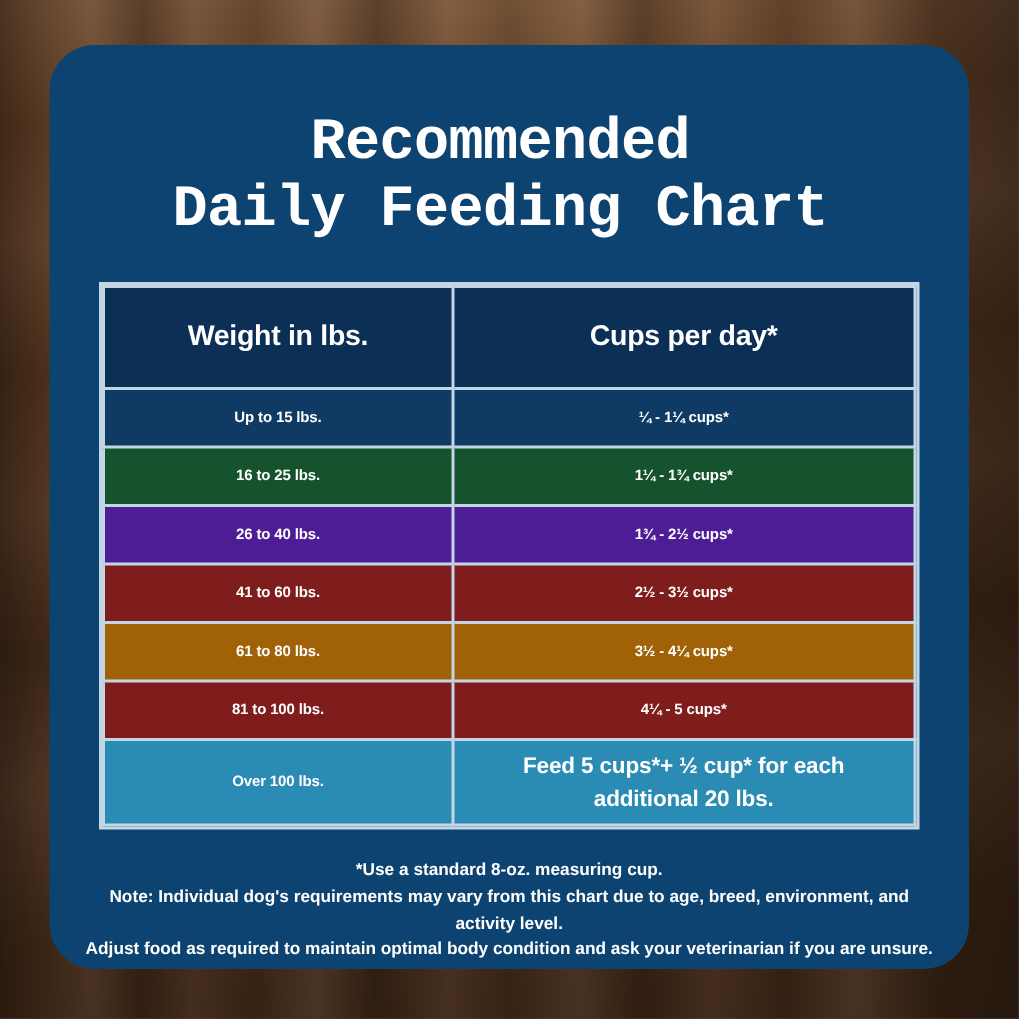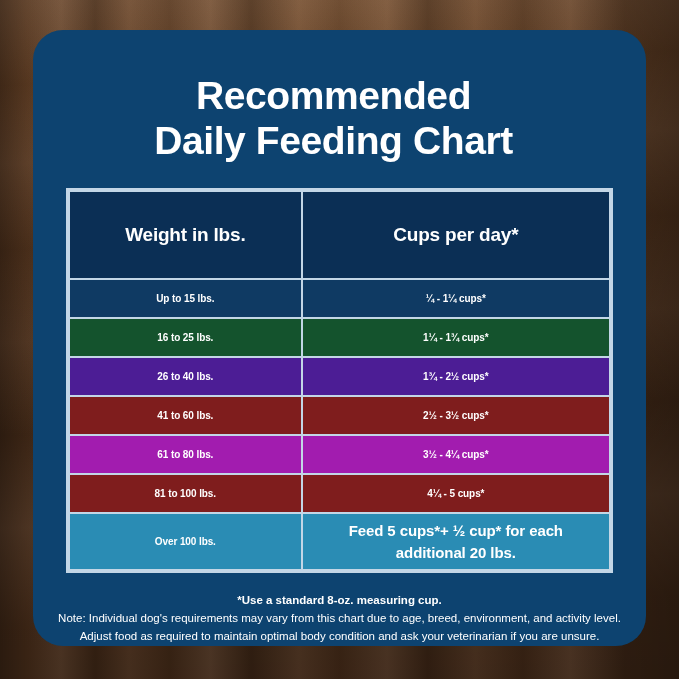--- a/index.html
+++ b/index.html
@@ -62,20 +62,21 @@
     height: 616px;
     background: #0d4370;
     border-radius: 30px;
     padding: 0;
     overflow: hidden;
   }
 
   .title-block {
     text-align: center;
     padding: 43px 52px 0 40px;
+    font-family: Liberation Mono, monospace;
   }
 
   .title-line {
     color: #ffffff;
     font-size: 39px;
     font-weight: bold;
     line-height: 1.16;
     letter-spacing: -0.4px;
   }
 
@@ -98,38 +99,38 @@
     text-align: center;
     color: #ffffff;
     vertical-align: middle;
   }
 
   col.col-weight { width: 43%; }
   col.col-cups   { width: 57%; }
 
   thead th {
     background: #0b2f55;
-    height: 88px;
+    height: 68px;
     font-size: 19px;
     font-weight: bold;
     letter-spacing: -0.2px;
   }
 
   tbody td {
     height: 39px;
     font-size: 10px;
     font-weight: bold;
     letter-spacing: -0.1px;
   }
 
   tbody tr.r0 td { background: #0f3a63; }
   tbody tr.r1 td { background: #14532d; }
   tbody tr.r2 td { background: #4c1d95; }
   tbody tr.r3 td { background: #7f1d1d; }
-  tbody tr.r4 td { background: #a21caf; }
+  tbody tr.r4 td { background: #a16207; }
   tbody tr.r5 td { background: #7f1d1d; }
   tbody tr.r6 td { background: #2a8cb4; height: 57px; }
 
   tbody tr.r6 td.cups-last {
     font-weight: bold;
     font-size: 15px;
     line-height: 1.45;
     padding: 0 22px;
   }
 
@@ -142,21 +143,21 @@
   }
 
   .fn-star {
     font-size: 11.5px;
     font-weight: bold;
     line-height: 1.5;
   }
 
   .fn-line {
     font-size: 11.5px;
-    font-weight: normal;
+    font-weight: bold;
     line-height: 1.55;
   }
 </style>
 </head>
 <body>
 
 <div class="wood-bg"></div>
 
 <div class="card">
 

